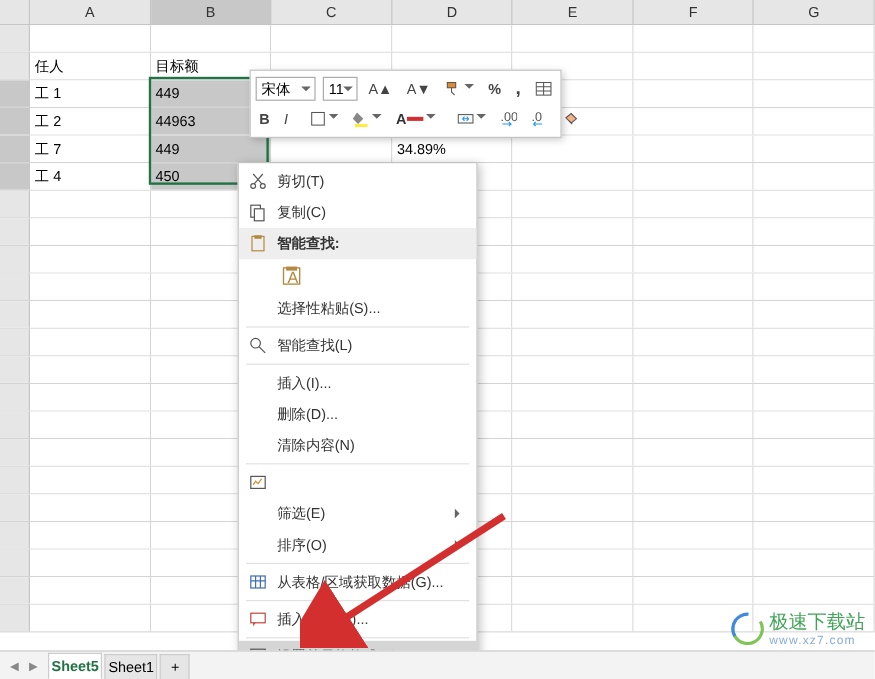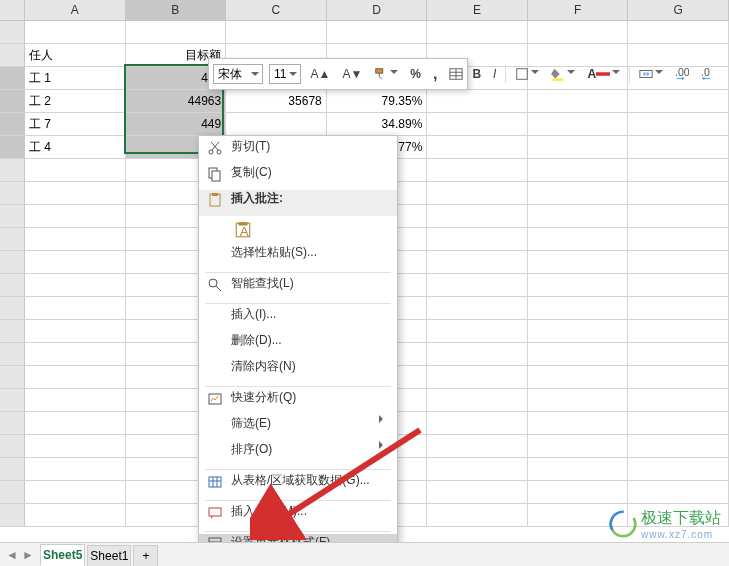--- a/index.html
+++ b/index.html
@@ -6,32 +6,32 @@
 body{background:#fff;width:729px;height:566px;position:relative;overflow:hidden}
 .sheet{position:absolute;top:0;left:0;width:729px}
 .colhdr{display:flex;border-bottom:1px solid #c6c6c6;background:#e6e6e6}
 .ch{border-right:1px solid #c6c6c6;text-align:center;height:20px;line-height:20px;color:#333}
 .ch.a{width:25px;background:#e6e6e6}
 .ch.col{flex:1}
 .rows{}
 .row{display:flex;border-bottom:1px solid #d4d4d4}
 .rh{width:25px;background:#e6e6e6;border-right:1px solid #c6c6c6;text-align:center;color:#333;height:22px;line-height:22px}
 .cell{flex:1;border-right:1px solid #d4d4d4;height:22px;line-height:22px;padding:0 4px;text-align:left;background:#fff}
-.cell.num{text-align:right}
+.cell.num{}
 .cell.sel{background:#c8c8c8}
 .selborder{position:absolute;border:2px solid #217346;pointer-events:none}
-.minitoolbar{position:absolute;background:#fff;border:1px solid #c2c2c2;box-shadow:2px 2px 6px rgba(0,0,0,.2);padding:4px;display:flex;flex-direction:row;gap:3px}
+.minitoolbar{position:absolute;background:#fff;border:1px solid #c2c2c2;box-shadow:2px 2px 6px rgba(0,0,0,.2);padding:4px;display:flex;flex-direction:column;gap:3px}
 .mtrow{display:flex;align-items:center;gap:6px}
 .mtitem{display:inline-flex;align-items:center;justify-content:center;height:22px;padding:0 3px;color:#444;cursor:pointer}
 .mtitem svg{width:14px;height:14px}
 .fontbox{border:1px solid #ababab;height:20px;padding:0 14px 0 4px;background:#fff;position:relative;min-width:50px;line-height:18px}
 .fontbox:after{content:"";position:absolute;right:3px;top:7px;border:4px solid transparent;border-top-color:#666}
 .sep{width:1px;height:18px;background:#ddd}
 .ctxmenu{position:absolute;background:#fff;border:1px solid #c2c2c2;box-shadow:2px 2px 8px rgba(0,0,0,.25);width:200px;padding:2px 0}
-.ctxitem{display:flex;align-items:flex-start;height:26px;padding:0 10px 0 6px;cursor:pointer}
+.ctxitem{display:flex;align-items:center;height:26px;padding:0 10px 0 6px;cursor:pointer}
 .ctxitem:hover,.ctxitem.hov{background:#e6e6e6}
 .ctxitem.hl{background:#d5d5d5}
 .ctxicon{width:20px;height:20px;display:flex;align-items:center;justify-content:center;margin-right:6px}
 .ctxicon svg{width:16px;height:16px}
 .ctxlabel{flex:1;color:#333}
 .ctxarrow{border:4px solid transparent;border-left-color:#666}
 .ctxsep{height:1px;background:#e1e1e1;margin:2px 6px}
 .pastewrap{padding:2px 0 2px 32px}
 .pastebtn{display:inline-flex;width:24px;height:24px;border:1px solid transparent;align-items:center;justify-content:center}
 .tabs{position:absolute;bottom:0;left:0;right:0;height:24px;background:#f3f3f3;border-top:1px solid #ccc;display:flex;align-items:flex-end;padding-left:40px}
@@ -383,21 +383,21 @@
       </div>
     <span class="ctxlabel">复制(C)</span>
   </div>
   <div class="ctxitem hov" style="background:#eee">
     <div class="ctxicon">
         <svg viewBox="0 0 16 16">
           <rect x="3" y="2" width="10" height="12" fill="none" stroke="#b58a3e"></rect>
           <rect x="5" y="1" width="6" height="3" fill="#b58a3e"></rect>
         </svg>
       </div>
-    <span class="ctxlabel" style="font-weight:bold">插入批注:</span>
+    <span class="ctxlabel" style="font-weight:bold">智能查找:</span>
   </div>
   <div class="pastewrap">
     <span class="pastebtn">
         <svg viewBox="0 0 16 16" width="18" height="18">
           <rect x="2" y="2" width="12" height="12" fill="none" stroke="#b58a3e"></rect>
           <rect x="4" y="1" width="8" height="3" fill="#b58a3e"></rect>
           <text x="5" y="13" font-size="8" fill="#b58a3e">A</text>
         </svg>
       </span>
   </div>
@@ -429,21 +429,20 @@
     <span class="ctxlabel">清除内容(N)</span>
   </div>
   <div class="ctxsep"></div>
   <div class="ctxitem">
     <div class="ctxicon">
         <svg viewBox="0 0 16 16">
           <rect x="2" y="3" width="12" height="10" fill="none" stroke="#555"></rect>
           <path d="M4 10l2-3 2 2 3-4" stroke="#d08a2c" fill="none"></path>
         </svg>
       </div>
-    <span class="ctxlabel">快速分析(Q)</span>
   </div>
   <div class="ctxitem">
     <div class="ctxicon"></div>
     <span class="ctxlabel">筛选(E)</span>
     <span class="ctxarrow"></span>
   </div>
   <div class="ctxitem">
     <div class="ctxicon"></div>
     <span class="ctxlabel">排序(O)</span>
     <span class="ctxarrow"></span>

